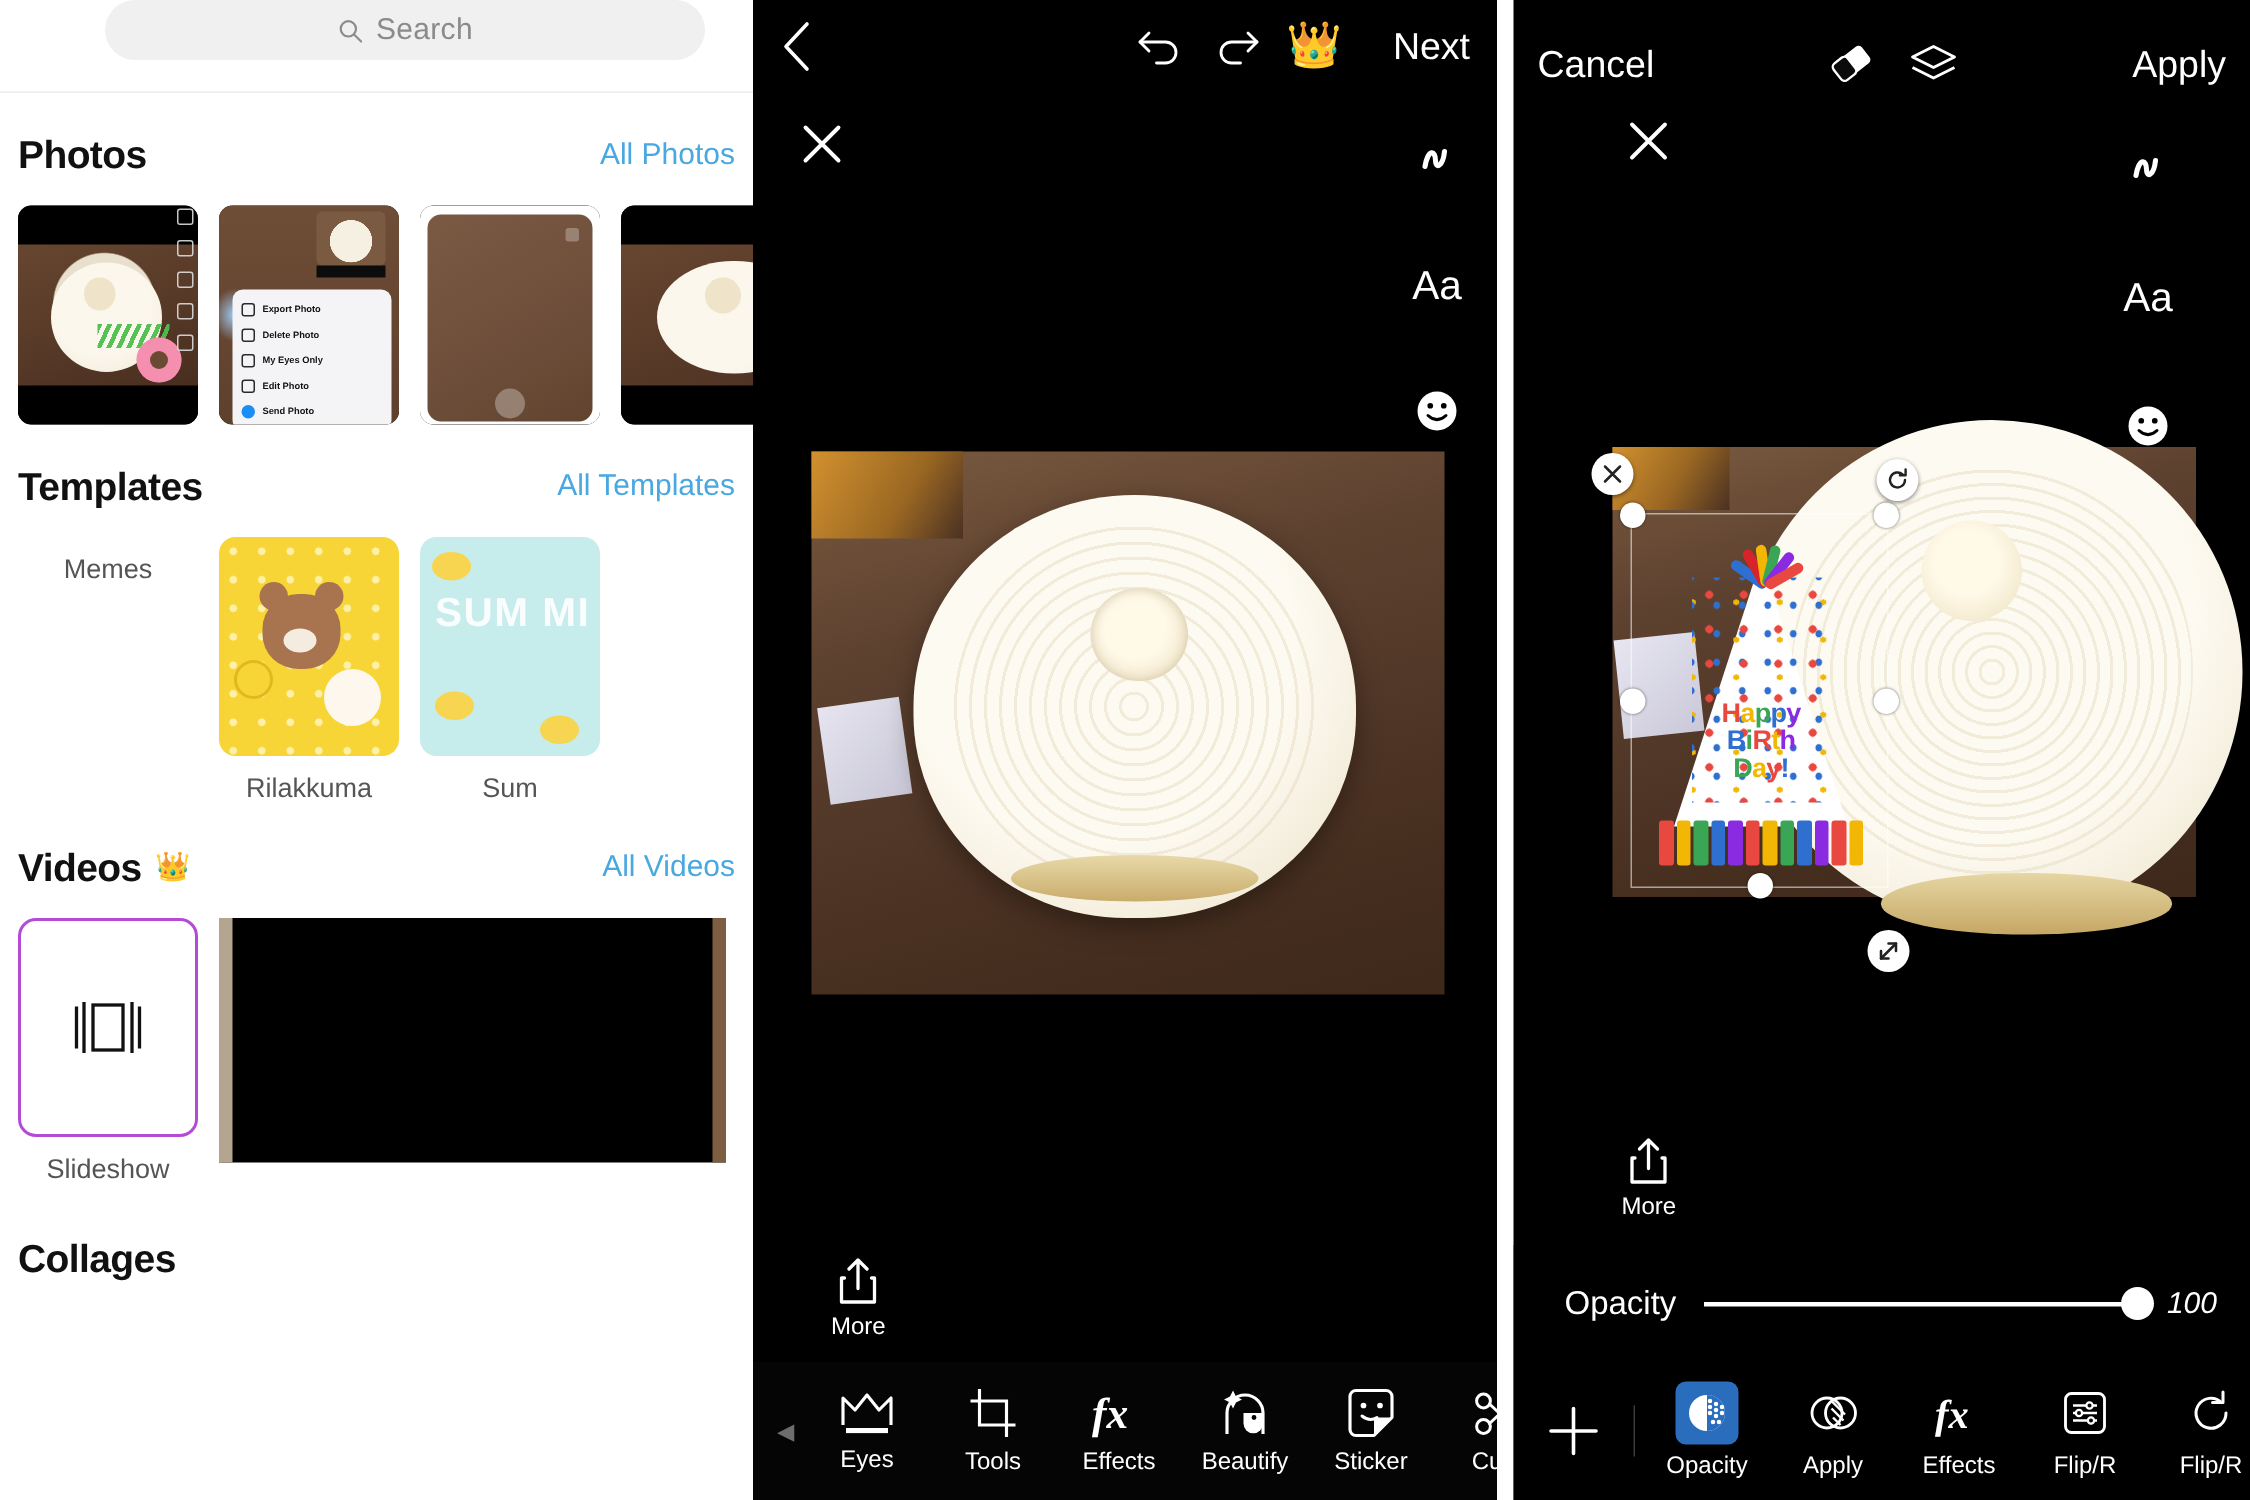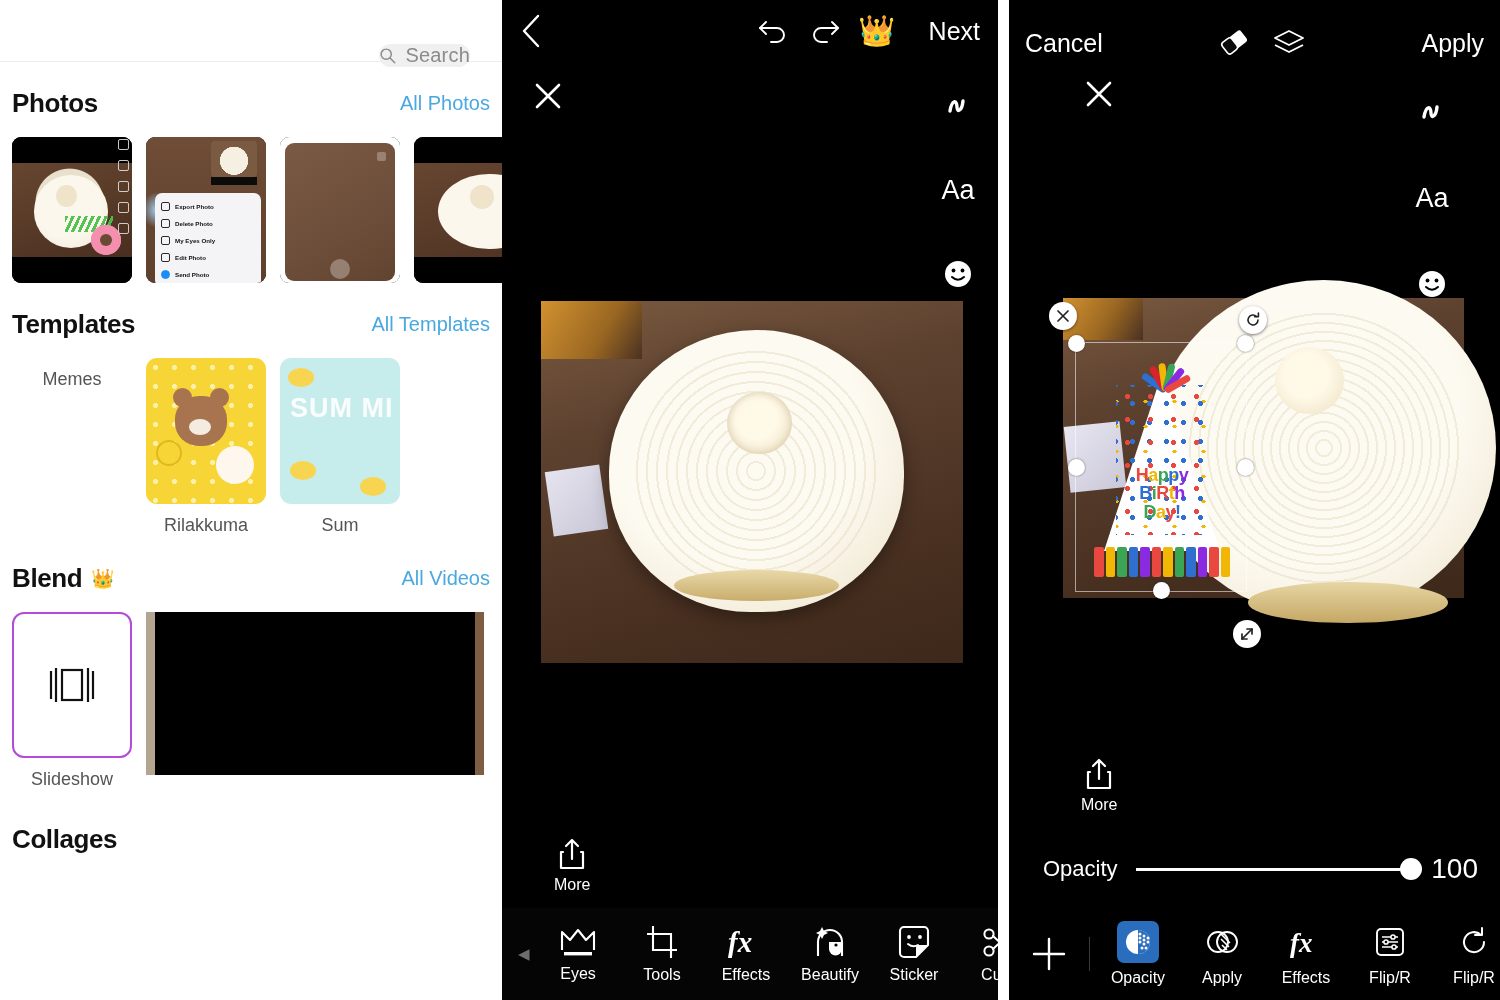--- a/index.html
+++ b/index.html
@@ -4,22 +4,22 @@
 <style>
   * { margin:0; padding:0; box-sizing:border-box; }
   html,body { width:1500px; height:1000px; overflow:hidden; background:#fff;
     font-family:"Liberation Sans", sans-serif; }
 
   .screens { display:flex; width:1500px; height:1000px; }
 
   
   #panel-library { width:502px; height:1000px; background:#fff; position:relative; overflow:hidden; }
 
-  .lib-header { height:62px; display:flex; align-items:flex-end; padding:0 14px;
-    border-bottom:1px solid #ececec;flex-direction:column; }
+  .lib-header { height:62px; display:flex; align-items:flex-start; padding:0 14px;
+    border-bottom:1px solid #ececec; }
   .close-x { width:44px; height:44px; display:flex; align-items:center; justify-content:center;
     flex:0 0 44px; }
   .close-x svg { width:26px; height:26px; }
   .search-pill { flex:1; height:40px; background:#f0f0f0; border-radius:20px;
     display:flex; align-items:center; justify-content:center; gap:9px; margin-left:12px; margin-right:18px; }
   .search-pill .mag { width:17px; height:17px; flex:0 0 17px; }
   .search-pill .ph { color:#8b8b8b; font-size:20px; letter-spacing:.2px; }
 
   .sec-head { display:flex; align-items:center; padding:0 12px; margin-top:26px; }
   .sec-title { font-size:26px; font-weight:bold; color:#111; letter-spacing:-.4px; }
@@ -178,21 +178,21 @@
 
   
   #panel-sticker { width:502px; height:1000px; background:#000; position:relative; overflow:hidden;
     border-left:11px solid #fff; }
   .st-top { height:62px; display:flex; align-items:center; padding:0 16px; position:relative; z-index:6;margin-top:12px; }
   .st-txt { color:#fff; font-size:25px; }
   .st-spacer { flex:1; }
   .st-ic { width:54px; display:flex; align-items:center; justify-content:center; }
 
   .st-canvas { position:absolute; left:54px; right:36px; top:52px; bottom:170px; background:#000; }
-  .st-photo { position:absolute; left:0; right:0; top:246px; height:300px;
+  .st-photo { position:absolute; left:12px; right:0; top:246px; height:300px;
     background:linear-gradient(165deg,#7a5a40 0%,#5e4230 28%,#4a3122 68%,#3d2819 100%);padding-left:32px; }
   .st-cake { position:absolute; left:22%; top:-6%; width:86%; height:112%; border-radius:50%;
     background:radial-gradient(circle at 44% 38%, #fdfaf1 0 55%, #f2ebd8 80%, #e7ddc4 100%); }
   .st-swirl { position:absolute; inset:8% 10%; border-radius:50%;
     background-image:repeating-radial-gradient(circle at 50% 50%, rgba(224,212,183,0) 0 7px, rgba(224,212,183,.55) 7px 9px);
     opacity:.7; }
   .st-rose { position:absolute; left:36%; top:20%; width:20%; height:20%; border-radius:50%;
     background:radial-gradient(circle at 45% 42%, #fff9e8 0 40%, #ebdfbe 100%); }
   .st-plate { position:absolute; left:28%; bottom:-2%; width:58%; height:12%; border-radius:50%;
     background:linear-gradient(180deg,#e6d6a3,#c5a765); }
@@ -232,21 +232,21 @@
   .st-more { position:absolute; left:72px; bottom:186px; display:flex; flex-direction:column;
     align-items:center; gap:5px; z-index:6; }
   .st-more .lab { color:#fff; font-size:16px; }
 
   .st-op { position:absolute; left:0; right:0; bottom:92px; height:78px; background:#000;
     display:flex; align-items:center; padding:0 22px 0 34px; gap:18px; }
   .st-op .olab { color:#fff; font-size:22px; flex:0 0 auto; }
   .st-op .track { flex:1; height:3px; background:#fff; position:relative; }
   .st-op .knob { position:absolute; right:-9px; top:50%; transform:translateY(-50%);
     width:22px; height:22px; border-radius:50%; background:#fff; }
-  .st-op .oval { color:#fff; font-size:28px; flex:0 0 auto; }
+  .st-op .oval { color:#fff; font-size:20px; flex:0 0 auto;font-style:italic; }
 
   .st-bottom { position:absolute; left:0; right:0; bottom:0; height:92px; background:#000;
     display:flex; align-items:center; }
   .st-plus { width:80px; flex:0 0 80px; display:flex; align-items:center; justify-content:center; }
   .st-div { width:1px; height:34px; background:#3a3a3a; flex:0 0 1px; margin-right:6px; }
   .sb-item { width:84px; flex:0 0 84px; display:flex; flex-direction:column; align-items:center; gap:6px; }
   .sb-item .ico { width:42px; height:42px; border-radius:7px; display:flex; align-items:center; justify-content:center; }
   .sb-item.sel .ico { background:#2a6dbd; }
   .sb-item .lab { color:#fff; font-size:16px; white-space:nowrap; }
 
@@ -370,21 +370,21 @@
 
           <span class="lem" style="left:10px;bottom:24px"></span>
           <span class="lem" style="right:14px;bottom:8px"></span>
           <span class="txt">SUM MI</span>
         </div>
         <div class="tpl-cap">Sum</div>
       </div>
     </div>
 
     <div class="sec-head">
-      <span class="sec-title">Blend</span>
+      <span class="sec-title">Videos</span>
       <span class="sec-crown">👑</span>
       <a class="sec-link">All Videos</a>
     </div>
     <div class="vid-row">
       <div class="vid-cell">
         <div class="vid-slide">
           <svg width="56" height="46" viewBox="0 0 56 46">
             <rect x="18" y="8" width="20" height="30" fill="none" stroke="#111" stroke-width="2.2"></rect>
             <path d="M12 6 V40 M7 9 V37 M44 6 V40 M49 9 V37" stroke="#111" stroke-width="2.2" fill="none"></path>
           </svg>

